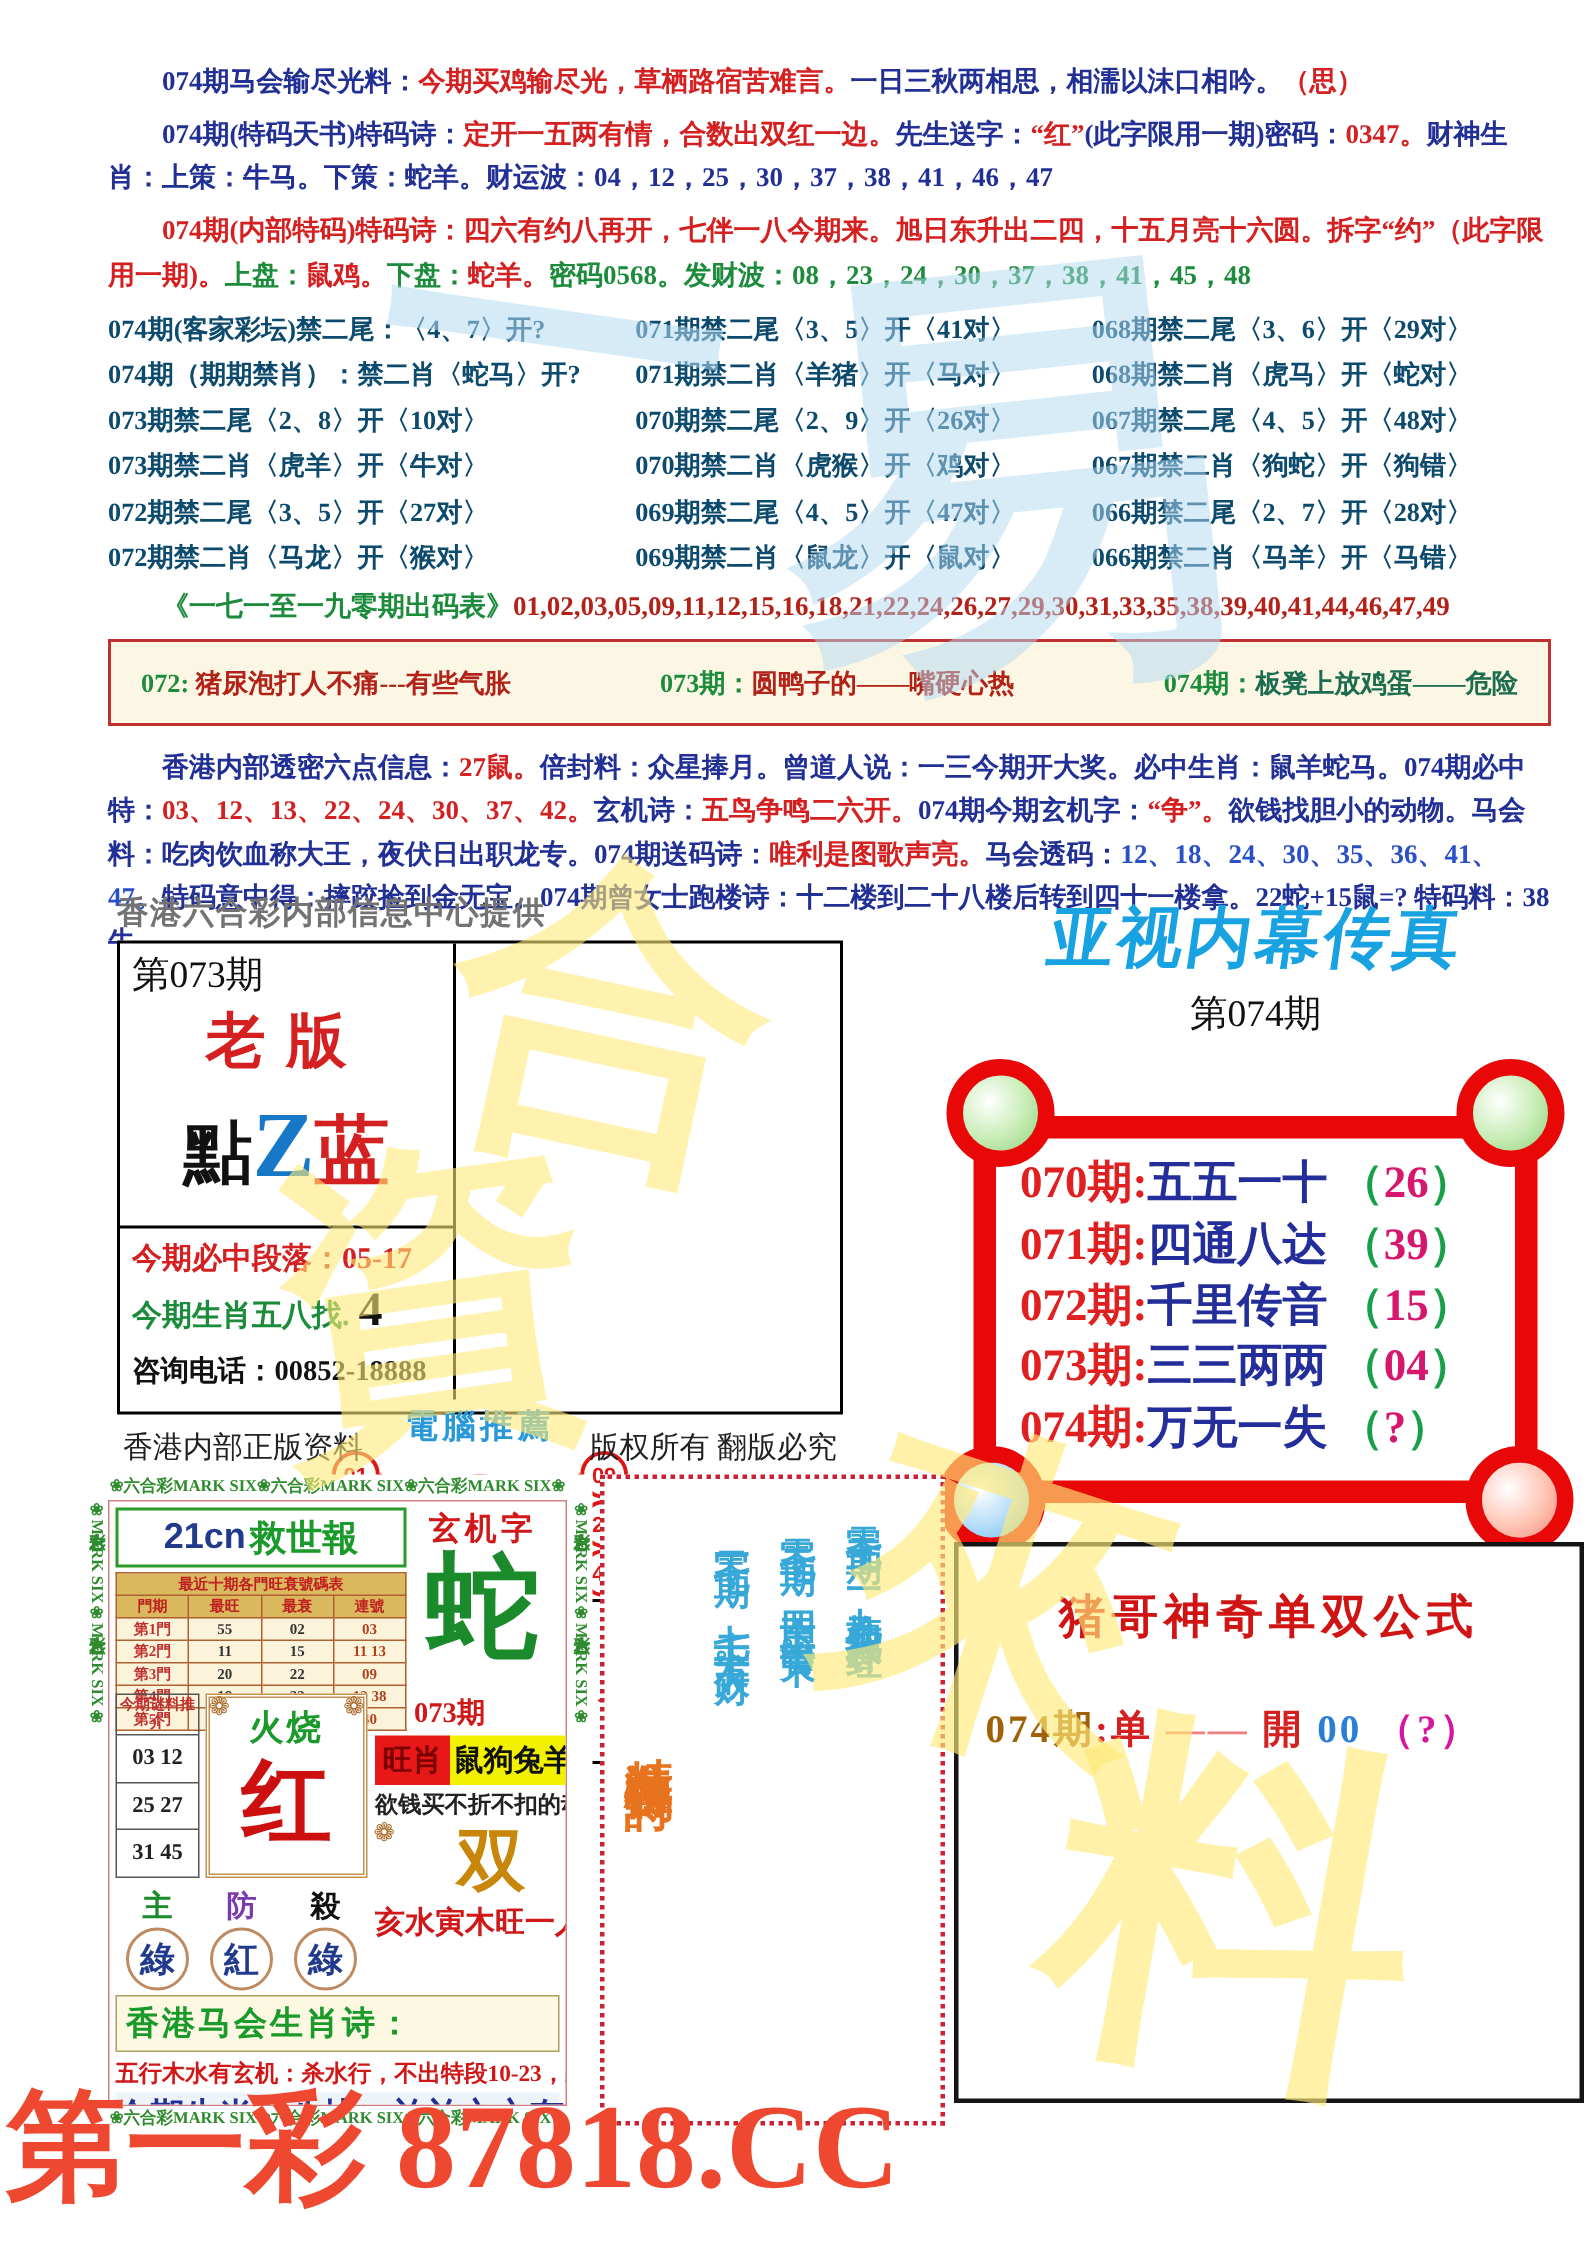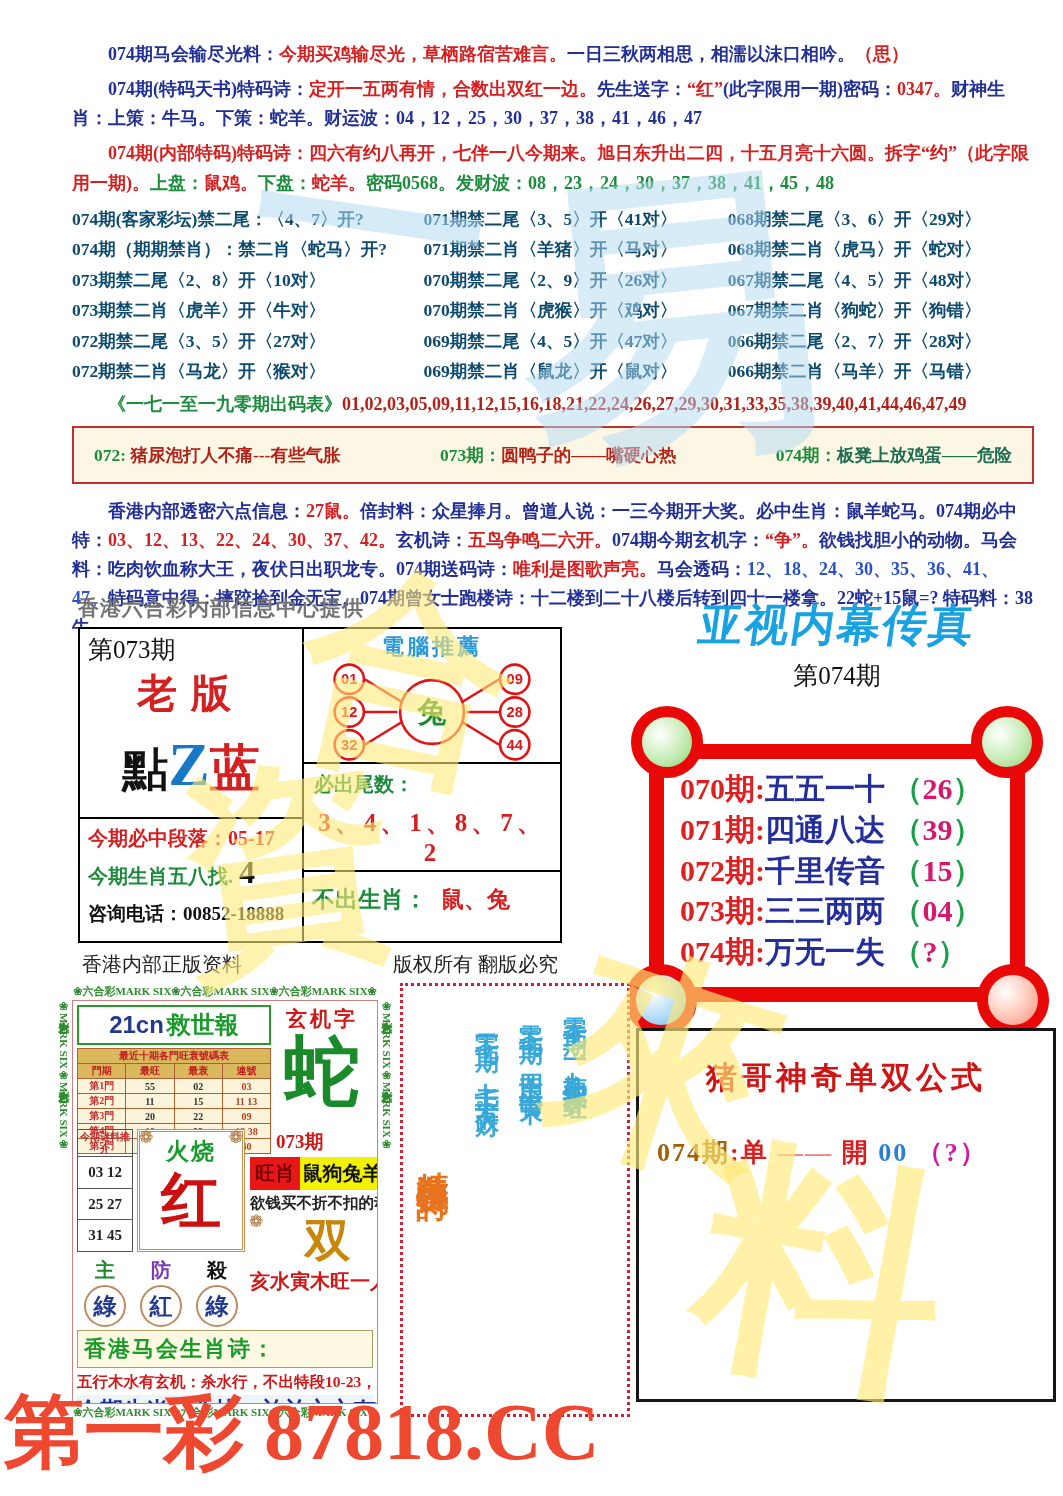--- a/index.html
+++ b/index.html
@@ -22,21 +22,21 @@
   .bans{display:grid;grid-template-columns:1.16fr 1fr 1.04fr;column-gap:10px;margin:6px 0 4px;
         font-size:17.5px;font-weight:bold;color:#0c4a6e;line-height:1.74;}
   .bans div{white-space:nowrap;}
   .codes{font-size:17.5px;font-weight:bold;margin:2px 0 10px;}
   .sayings{display:flex;justify-content:space-between;border:2px solid #c03030;background:#fbf7e4;
            padding:15px 20px;font-size:17.5px;font-weight:bold;margin-bottom:13px;}
   .p4{font-size:18.5px;}
   
   .center{position:absolute;left:78px;top:594px;width:484px;z-index:2;}
   .provider{color:#737373;font-size:21px;font-weight:bold;letter-spacing:1px;margin-bottom:5px;}
-  .cgrid{display:flex;border:2px solid #000;height:312px;background:#fff;}
+  .cgrid{display:flex;border:2px solid #000;height:312px;background:#fff;flex-direction:column;}
   .cleft{width:222px;border-right:2px solid #000;display:flex;flex-direction:column;}
   .cl-top{height:180px;border-bottom:2px solid #000;padding:4px 8px;}
   .cl-bot{flex:1;padding:6px 8px;}
   .cright{flex:1;display:flex;flex-direction:column;}
   .cr-top{height:130px;border-bottom:2px solid #000;text-align:center;padding-top:3px;}
   .cr-mid{height:92px;border-bottom:2px solid #000;padding:7px 10px;}
   .cr-bot{flex:1;padding:12px 8px;}
   .period073{font-size:25px;color:#111;}
   .oldver{color:#d42020;font-size:40px;font-weight:bold;letter-spacing:14px;text-align:center;}
   .dzl{text-align:center;margin-top:12px;line-height:1;}

